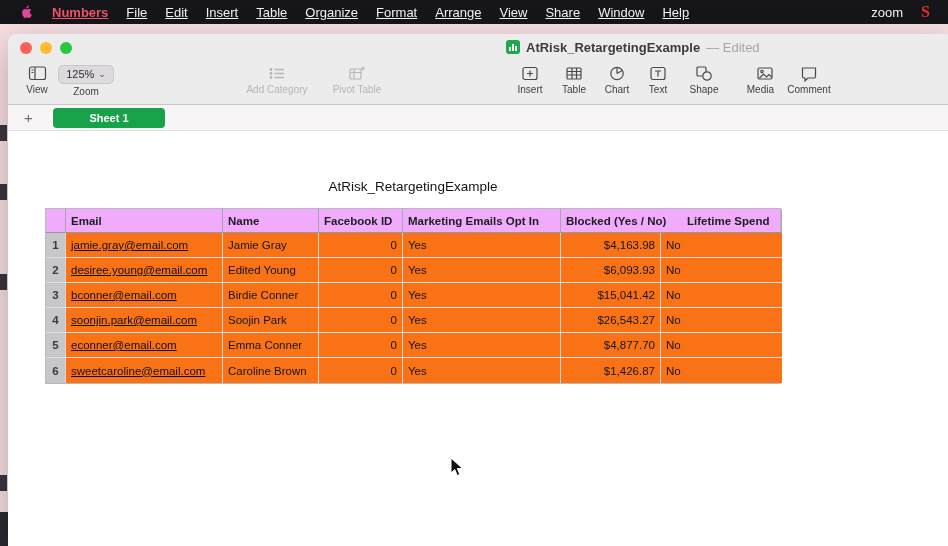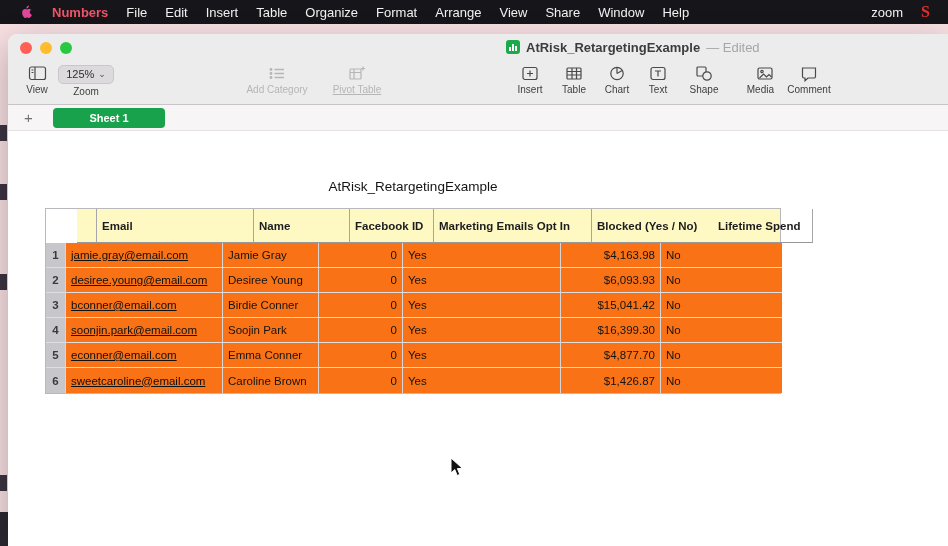--- a/index.html
+++ b/index.html
@@ -4,21 +4,21 @@
 <style>
   * { margin:0; padding:0; box-sizing:border-box; }
   html,body { width:948px; height:546px; overflow:hidden; }
   body { position:relative; background:#f6dee1; font-family:"Liberation Sans", sans-serif; }
 
   
   .menu-bar { position:absolute; top:0; left:0; width:948px; height:24px;
     background:#16161a; display:flex; align-items:center; color:#f2f2f2;
     font-size:13px; padding:0 12px; }
   .apple-wrap { display:flex; align-items:center; padding:0 10px 0 8px; }
-  .menu-item { padding:0 9px; white-space:nowrap; }
+  .menu-item { padding:0 9px; white-space:nowrap;text-decoration:underline; }
   .app-name { color:#ef5468; font-weight:700; }
   .menu-right { margin-left:auto; display:flex; align-items:center; gap:18px; padding-right:6px; }
   .zoom-word { color:#f2f2f2; }
   .s-logo { color:#e0312e; font-weight:800; font-size:16px; font-family:"Liberation Serif", serif; }
 
   
   .artifact { position:absolute; background:#3c3542; }
 
   
   .window { position:absolute; left:8px; top:34px; width:940px; height:512px;
@@ -57,21 +57,21 @@
     display:flex; align-items:center; justify-content:center; }
 
   
   .canvas { position:relative; height:415px; background:#ffffff; }
   .sheet-title { position:absolute; top:48px; left:37px; width:736px; text-align:center;
     font-size:13.5px; font-weight:500; color:#141414; }
 
   .ntable { position:absolute; left:37px; top:77px; width:736px; font-size:11.5px; color:#141414;
     border:1px solid #b9b9bd; }
   .t-row { display:flex; height:25px; }
-  .t-row.header { height:34px; background:#fef9c3; font-weight:700; color:#1d1d1f;margin-left:31px; }
+  .t-row.header { height:24px; background:#f0abfc; font-weight:700; color:#1d1d1f; }
   .cell { display:flex; align-items:center; padding:0 5px; border-right:1px solid #d6d6d8;
     border-bottom:1px solid #dedee0; background:#f97316; overflow:hidden; white-space:nowrap; }
   .header .cell { background:transparent; border-right:1px solid #a5a5aa; border-bottom:1px solid #97979c; }
   .cell.last { border-right:none; }
   .t-row:last-child .cell { border-bottom:none; }
   .c-num { flex:0 0 20px; justify-content:center; padding:0; background:#c6c6cb; font-weight:700; color:#3a3a3c; }
   .header .c-num { background:transparent; }
   .c-email { flex:0 0 157px; }
   .c-name { flex:0 0 96px; }
   .c-fbid { flex:0 0 84px; }
@@ -162,21 +162,21 @@
         <circle cx="3" cy="4.5" r="0.8" fill="#b7b5b7"></circle>
           <line x1="6.5" y1="4.5" x2="16" y2="4.5"></line>
         <circle cx="3" cy="8.5" r="0.8" fill="#b7b5b7"></circle>
           <line x1="6.5" y1="8.5" x2="16" y2="8.5"></line>
         <circle cx="3" cy="12.5" r="0.8" fill="#b7b5b7"></circle>
           <line x1="6.5" y1="12.5" x2="16" y2="12.5"></line>
       </svg>
       <span class="lbl">Add Category</span>
     </div>
 
-    <div class="tb-item disabled" style="left:314px; width:70px;text-decoration:underline;">
+    <div class="tb-item disabled" style="left:314px; width:70px;">
       <svg width="18" height="17" viewBox="0 0 18 17" fill="none" stroke="#b7b5b7" stroke-width="1.2">
         <rect x="2" y="4" width="11" height="10" rx="1"></rect>
         <line x1="2" y1="7.5" x2="13" y2="7.5"></line>
         <line x1="6" y1="4" x2="6" y2="14"></line>
         <line x1="15" y1="1.5" x2="15" y2="5.5"></line>
           <line x1="13" y1="3.5" x2="17" y2="3.5"></line>
       </svg>
       <span class="lbl">Pivot Table</span>
     </div>
 
@@ -273,21 +273,21 @@
         <div class="cell c-optin">Yes</div>
         <div class="cell c-spend">$4,163.98</div>
         <div class="cell c-blocked last">No</div>
       </div>
 
       <div class="t-row">
         <div class="cell c-num">2</div>
         <div class="cell c-email">
             <span class="email-link">desiree.young@email.com</span>
           </div>
-        <div class="cell c-name">Desiree Young</div>
+        <div class="cell c-name">Edited Young</div>
         <div class="cell c-fbid">0</div>
         <div class="cell c-optin">Yes</div>
         <div class="cell c-spend">$6,093.93</div>
         <div class="cell c-blocked last">No</div>
       </div>
 
       <div class="t-row">
         <div class="cell c-num">3</div>
         <div class="cell c-email">
             <span class="email-link">bconner@email.com</span>
@@ -300,21 +300,21 @@
       </div>
 
       <div class="t-row">
         <div class="cell c-num">4</div>
         <div class="cell c-email">
             <span class="email-link">soonjin.park@email.com</span>
           </div>
         <div class="cell c-name">Soojin Park</div>
         <div class="cell c-fbid">0</div>
         <div class="cell c-optin">Yes</div>
-        <div class="cell c-spend">$16,399.30</div>
+        <div class="cell c-spend">$26,543.27</div>
         <div class="cell c-blocked last">No</div>
       </div>
 
       <div class="t-row">
         <div class="cell c-num">5</div>
         <div class="cell c-email">
             <span class="email-link">econner@email.com</span>
           </div>
         <div class="cell c-name">Emma Conner</div>
         <div class="cell c-fbid">0</div>

